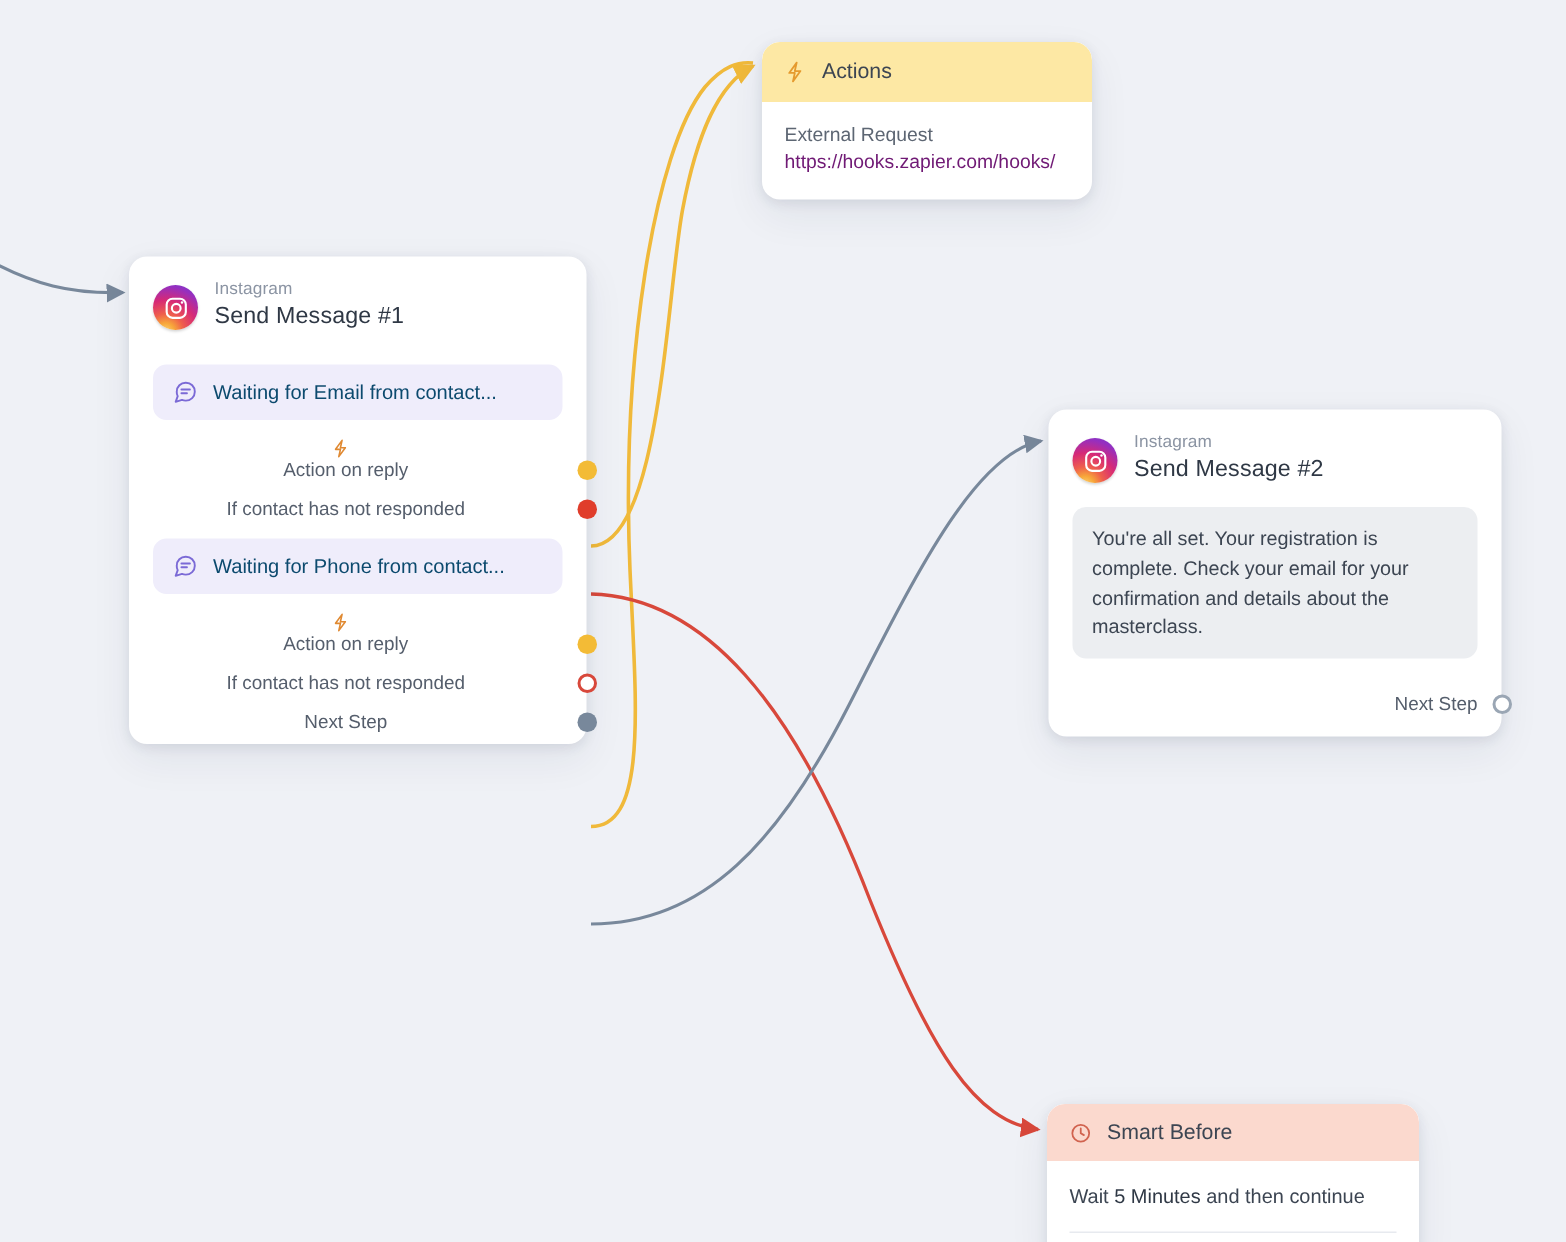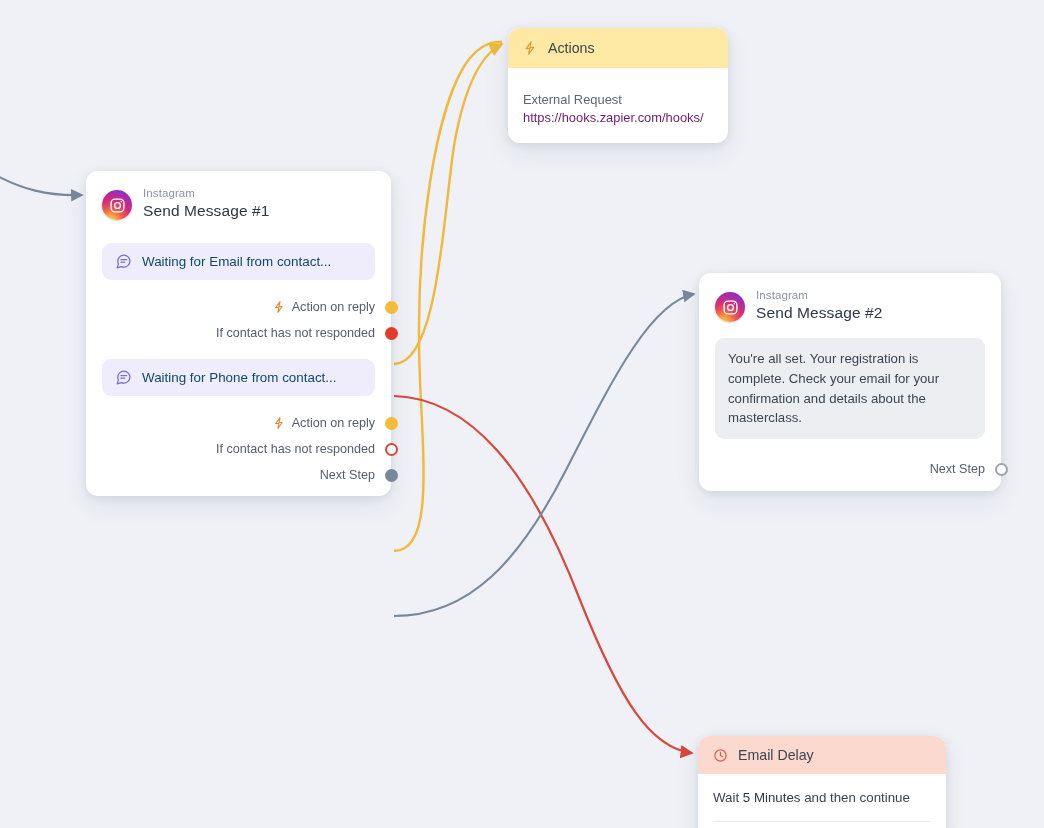--- a/index.html
+++ b/index.html
@@ -99,20 +99,21 @@
   
   .port-row {
     display: flex;
     align-items: center;
     justify-content: flex-end;
     height: 26px;
     padding-right: 16px;
     font-size: 12.6px;
     color: #555e6c;
     position: relative;
+    flex-direction: column;
   }
   .port-row.top-gap { margin-top: 14px; }
   .port-row .bolt { margin-right: 6px; display: flex; }
   .port-label { white-space: nowrap; }
   .port-dot {
     position: absolute;
     right: -7px;
     width: 13px;
     height: 13px;
     border-radius: 50%;
@@ -133,21 +134,21 @@
   .actions-head {
     background: #fde8a4;
     padding: 12px 15px;
     display: flex;
     align-items: center;
     font-size: 14.2px;
     color: #3c4552;
     border-radius: 12px 12px 0 0;
   }
   .actions-head .bolt { margin-right: 10px; display: flex; }
-  .actions-body { padding: 24px 15px 18px 15px; }
+  .actions-body { padding: 14px 15px 18px 15px; }
   .actions-sub {
     font-size: 12.9px;
     color: #5d6673;
     margin-bottom: 3px;
   }
   .actions-link {
     font-size: 12.9px;
     color: #701a75;
     word-break: break-all;
     cursor: pointer;
@@ -337,21 +338,21 @@
   </div>
 
   <div class="node delay-node" style="left:698px; top:736px;">
     <div class="delay-head">
       <span class="clock">
         <svg width="15" height="15" viewBox="0 0 24 24" fill="none" stroke="#d1634f" stroke-width="1.9" stroke-linecap="round" stroke-linejoin="round">
           <circle cx="12" cy="12" r="9"></circle>
           <path d="M12 6.8 V12 l3.4 2"></path>
         </svg>
       </span>
-      <span>Email Delay</span>
+      <span>Smart Before</span>
     </div>
     <div class="delay-body">
       <div class="delay-text">
         <span>Wait </span><b>5 Minutes</b><span> and then continue</span>
       </div>
       <div class="delay-divider"></div>
       <div class="delay-spacer"></div>
     </div>
   </div>
 

